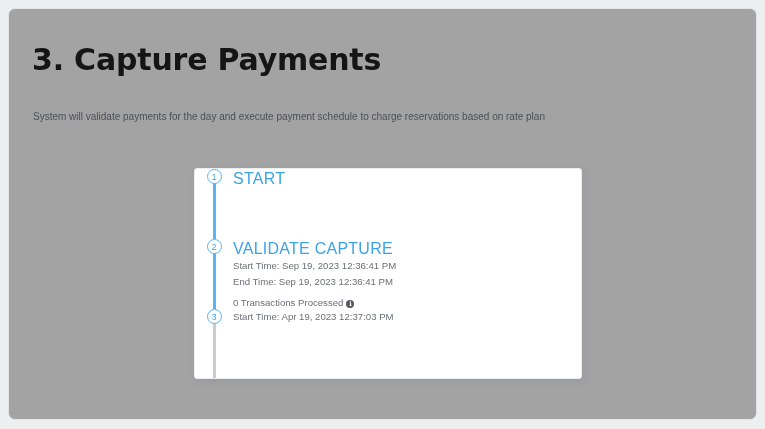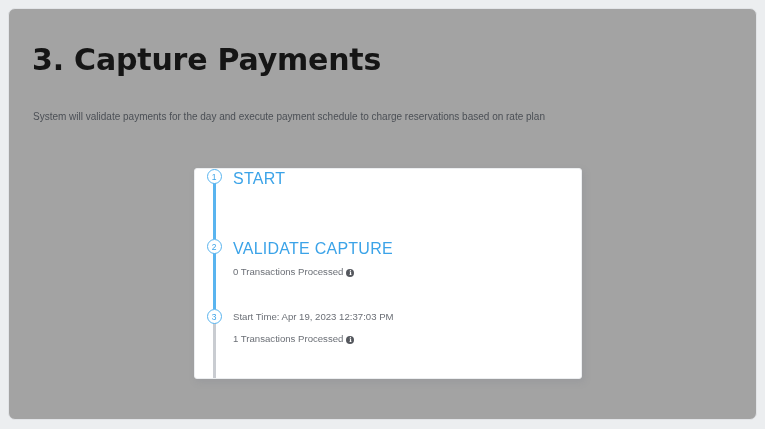--- a/index.html
+++ b/index.html
@@ -165,28 +165,29 @@
         </div>
         <div class="step-title">START</div>
       </div>
 
       <div class="step" style="height:70px;">
         <div class="step-marker" style="height:70px;">
           <div class="step-circle">2</div>
           <div class="step-connector"></div>
         </div>
         <div class="step-title">VALIDATE CAPTURE</div>
+        <div class="step-detail">Start Time: Sep 19, 2023 12:36:41 PM</div>
+        <div class="step-detail">End Time: Sep 19, 2023 12:36:41 PM</div>
         <div class="step-detail spaced"><span>0 Transactions Processed</span><span class="info-icon">i</span></div>
       </div>
 
       <div class="step" style="height:70px;">
         <div class="step-marker" style="height:70px;">
           <div class="step-circle">3</div>
           <div class="step-connector pending"></div>
         </div>
         <div class="step-detail">Start Time: Apr 19, 2023 12:37:03 PM</div>
-        <div class="step-detail spaced"><span>1 Transactions Processed</span><span class="info-icon">i</span></div>
       </div>
 
     </div>
   </div>
 
 </div>
 
 </body></html>

